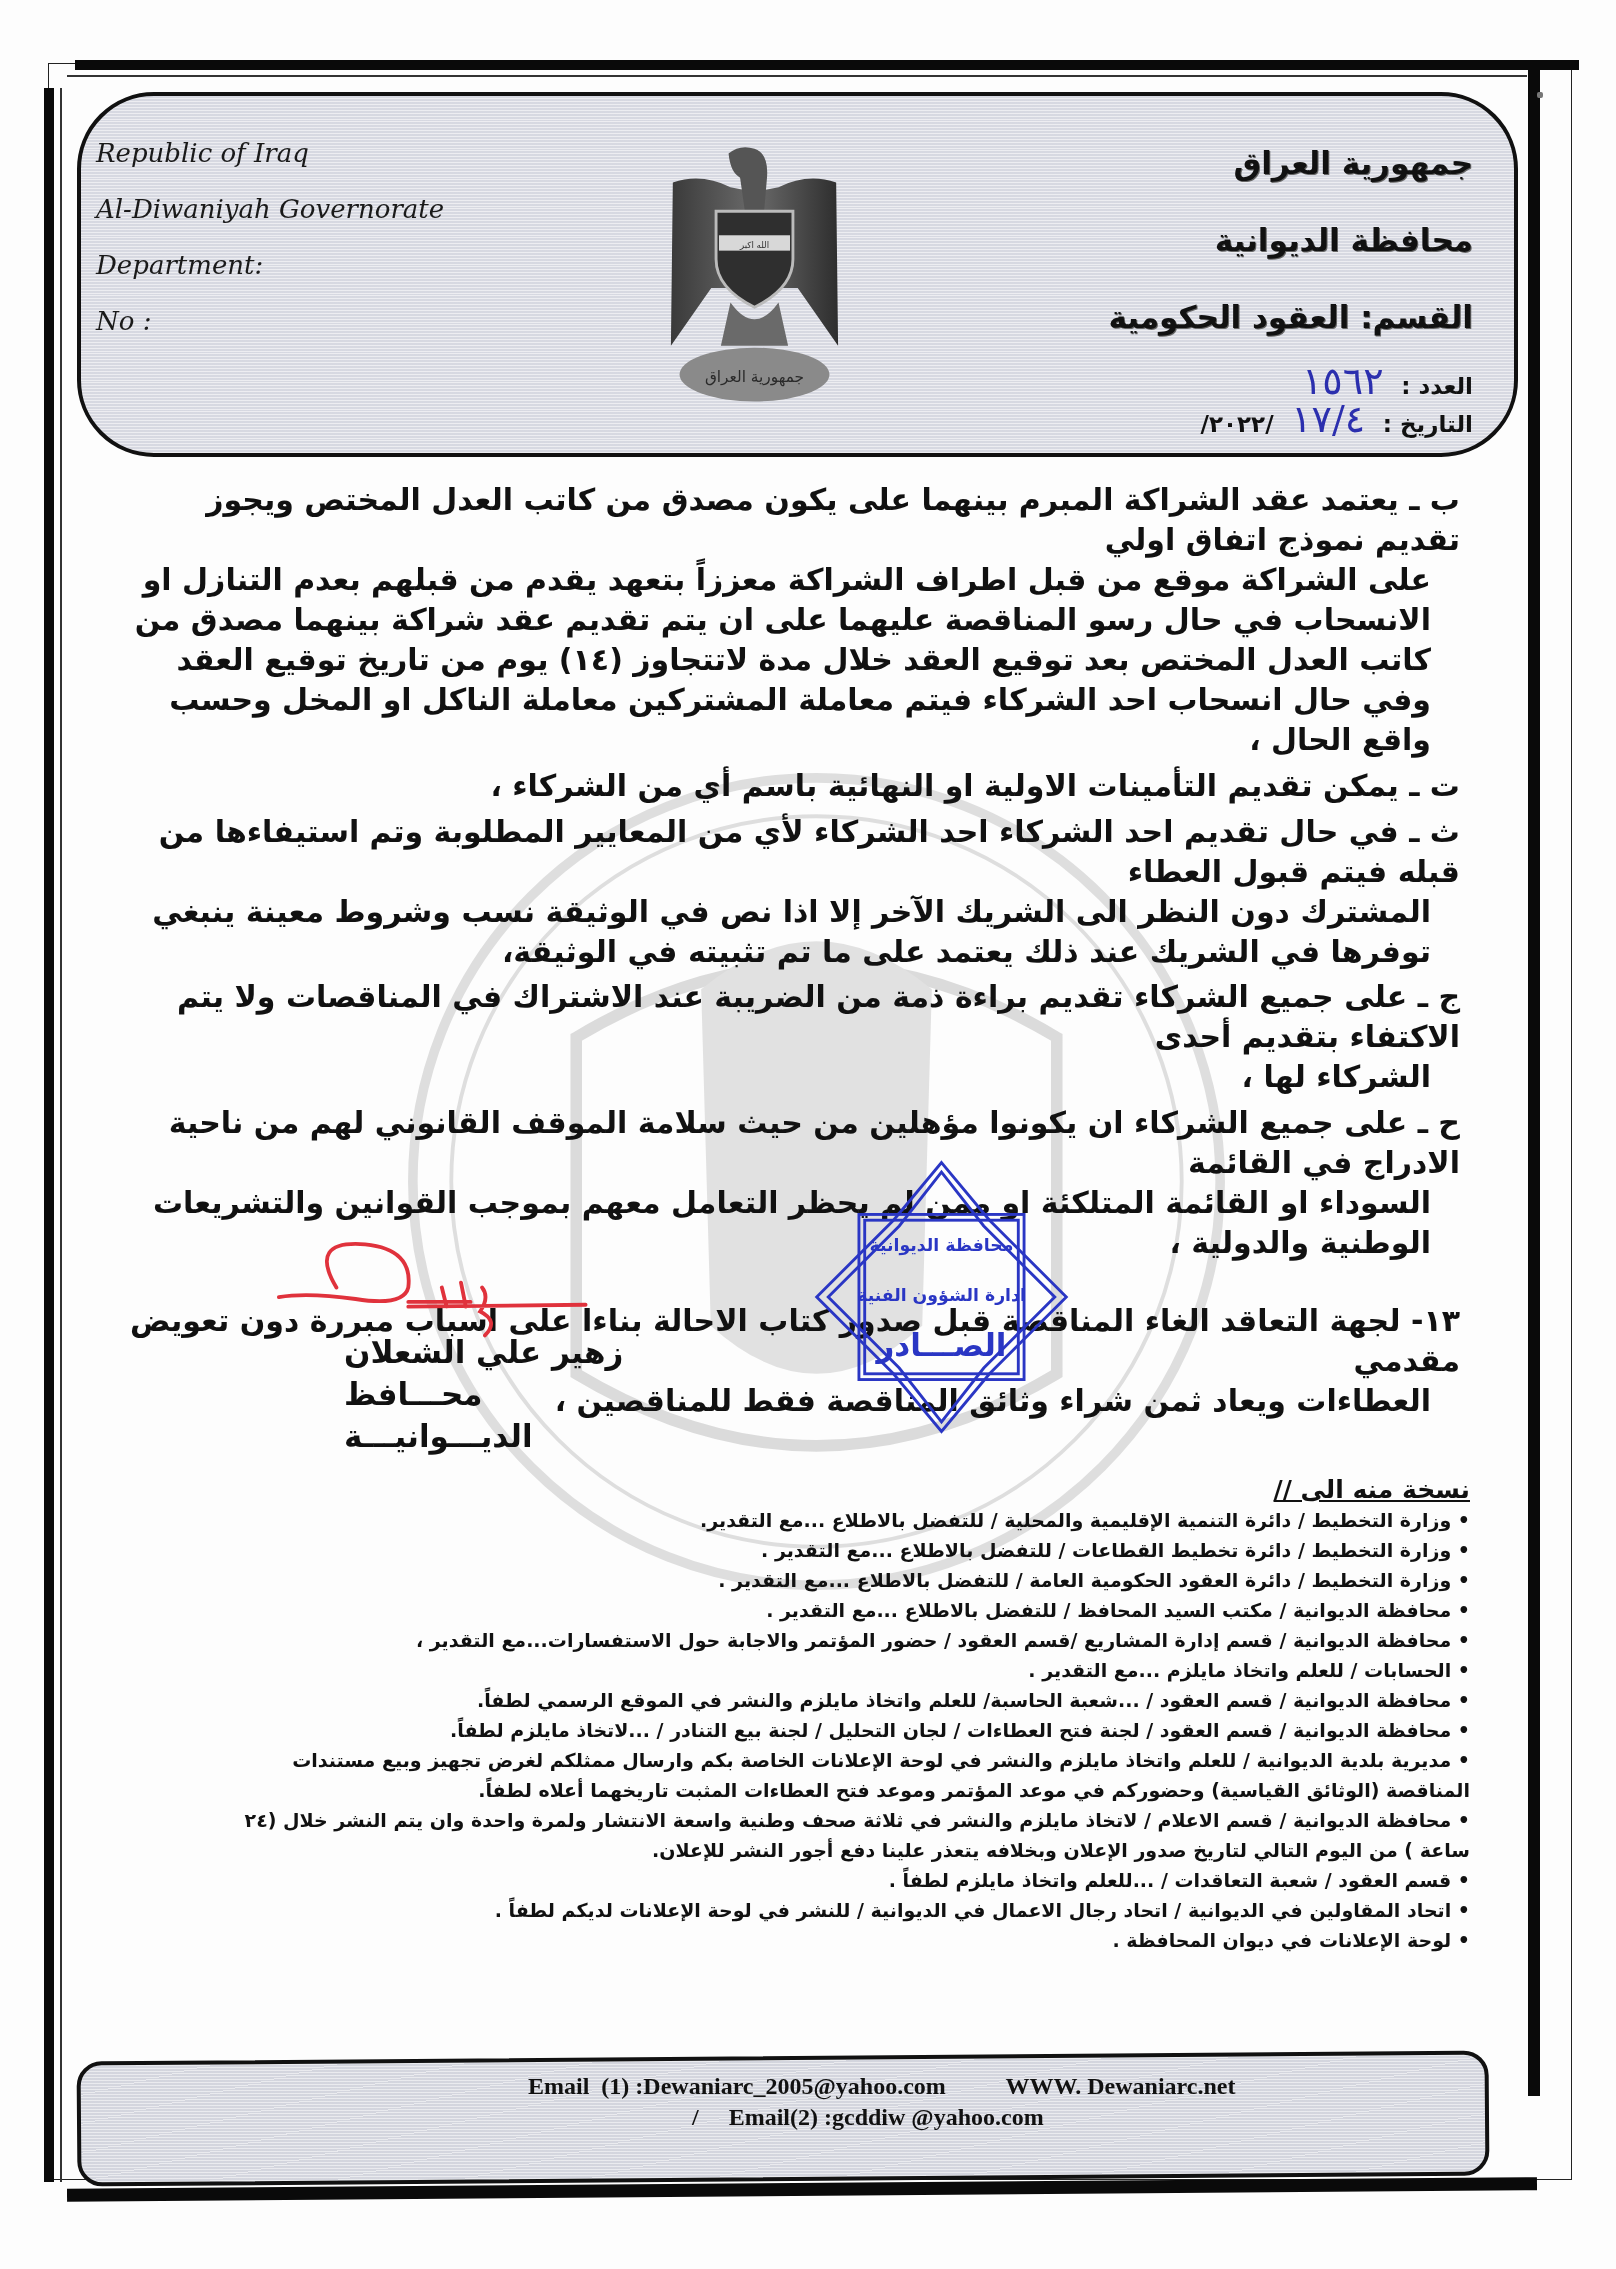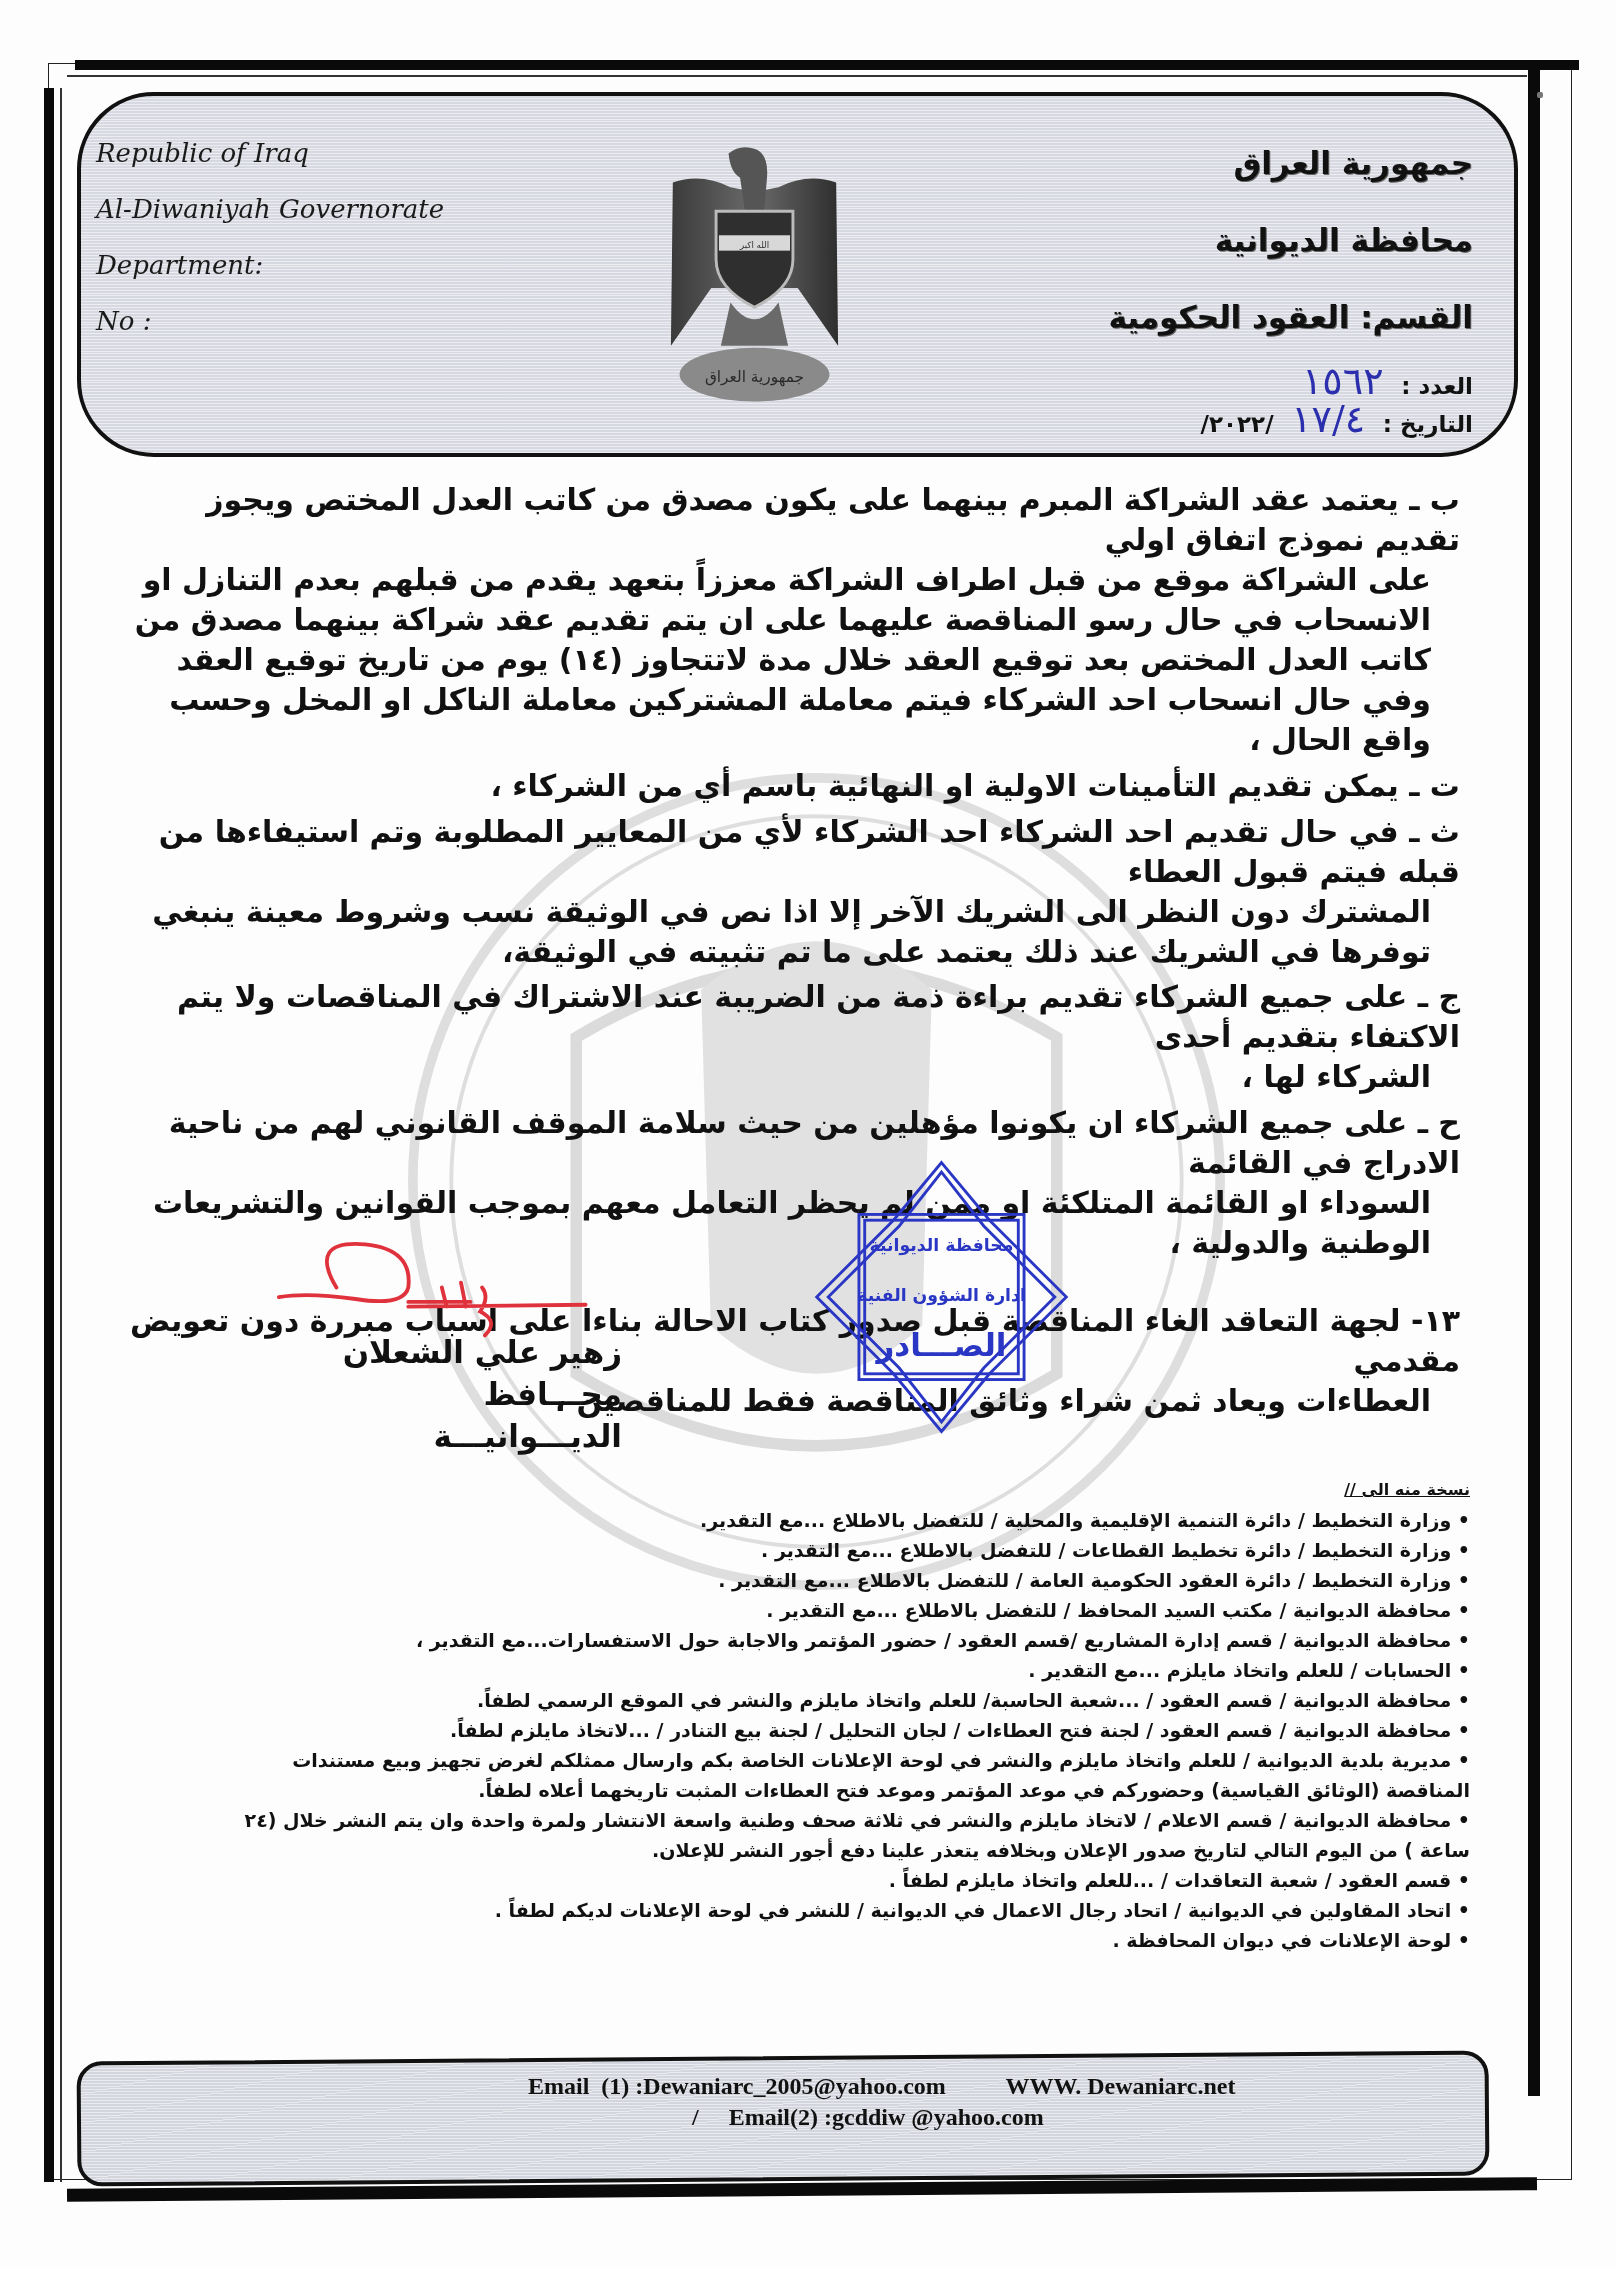--- a/index.html
+++ b/index.html
@@ -49,31 +49,31 @@
       position: absolute; left: 115px; top: 480px; width: 1345px; direction: rtl; text-align: right;
       font-family: "DejaVu Sans", sans-serif; font-weight: bold; font-size: 30px; line-height: 40px; color: #111;
     }
     .para { margin: 0 0 5.8px 0; }
     .para .cont { padding-right: 29px; }
     .para13 { margin-top: 38px; }
 
     
     .watermark { position: absolute; left: 384px; top: 749px; width: 865px; height: 865px; opacity: 0.18; pointer-events: none; }
     .sig-scribble { position: absolute; left: 269px; top: 1230px; width: 384px; height: 115px; }
-    .sig-name { position: absolute; left: 315px; top: 1331px; width: 307px; direction: rtl; text-align: right;
+    .sig-name { position: absolute; left: 344px; top: 1331px; width: 307px; direction: rtl; text-align: left;
       font-weight: bold; font-size: 31px; line-height: 42px; }
     .stamp { position: absolute; left: 807px; top: 1153px; width: 269px; height: 288px; }
     .stamp-text { position: absolute; left: 855px; top: 1220px; width: 173px; direction: rtl; text-align: center;
       color: #2a36c4; font-weight: bold; font-size: 17.3px; line-height: 50px; }
     .stamp-text .big { font-size: 31px; }
 
     
     .cc { position: absolute; left: 211px; top: 1475px; width: 1259px; direction: rtl; text-align: right;
       font-weight: bold; font-size: 19px; line-height: 30px; color: #111; }
-    .cc-title { text-decoration: underline; font-size: 16px; }
+    .cc-title { text-decoration: underline; font-size: 25px; }
     .cc-item::before { content: "\2022  "; }
     .cc-item { margin: 0; }
 
     
     .footer-panel {
       position: absolute; left: 77px; top: 2056px; width: 1412px; height: 125px;
       border: 4.8px solid #111; border-radius: 25px; box-sizing: border-box;
       background-color: #dfe0e6;
       background-image: repeating-linear-gradient(0deg, rgba(255,255,255,0.35) 0 1px, rgba(160,165,185,0.18) 1px 2.9px);
       transform: rotate(-0.45deg);

